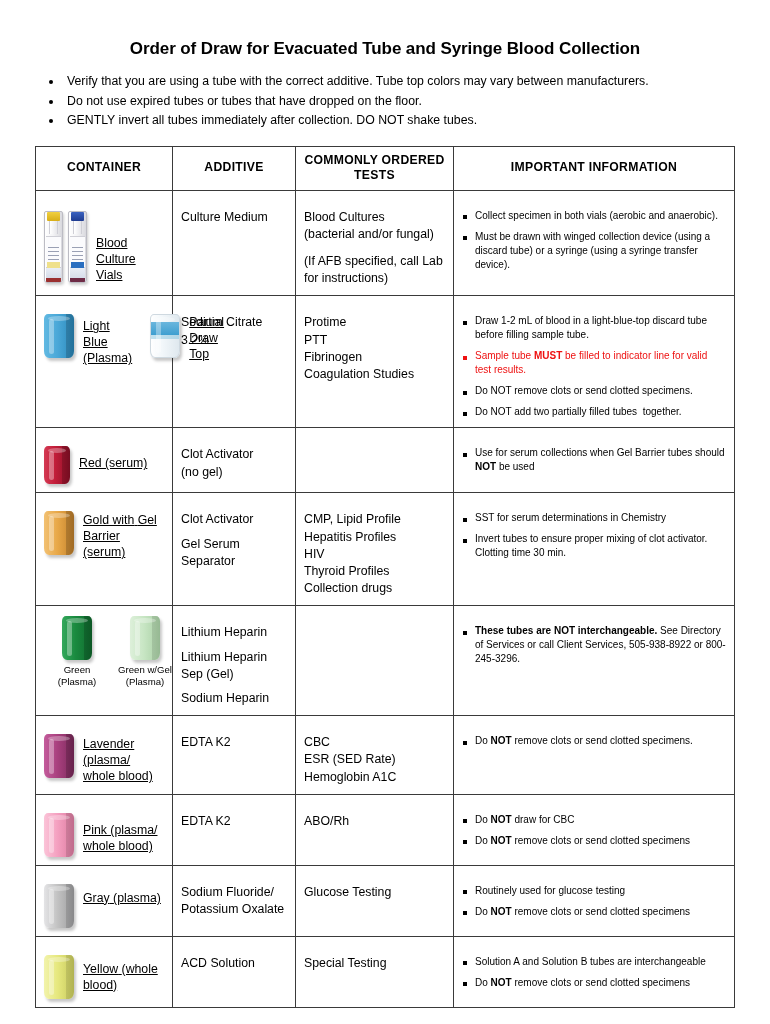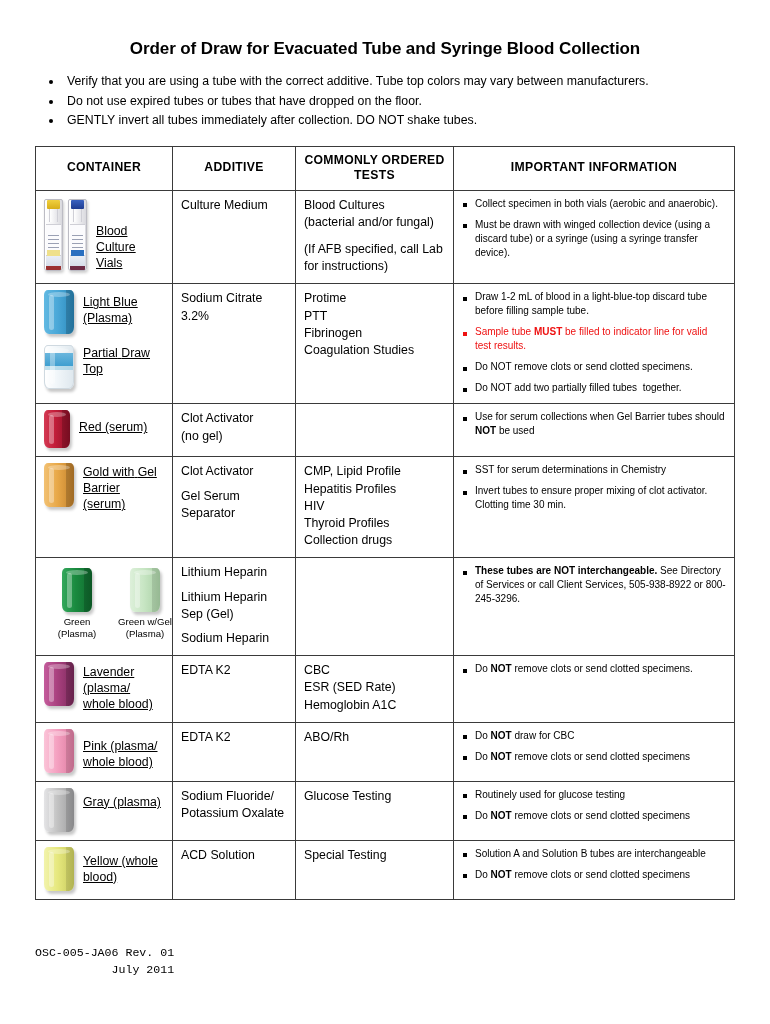--- a/index.html
+++ b/index.html
@@ -39,21 +39,21 @@
   
   table.draw {
     width: 100%;
     border-collapse: collapse;
     table-layout: fixed;
     border: 1.6px solid #000;
   }
   table.draw td, table.draw th {
     border: 1px solid #3a3a3a;
     vertical-align: top;
-    padding: 6px 8px 8px 8px;
+    padding: 18px 8px 8px 8px;
   }
   table.draw thead th {
     text-align: center;
     font-size: 12.2px;
     font-weight: bold;
     letter-spacing: 0.3px;
     vertical-align: middle;
     padding: 6px 4px 7px 4px;
     line-height: 15px;
   }
@@ -97,21 +97,21 @@
     display: flex;
     align-items: flex-start;
     gap: 9px;
   }
   .cont-label {
     font-size: 12.3px;
     line-height: 16px;
     padding-top: 12px;
     text-decoration: underline;
   }
-  .cont-stack { display: flex; flex-direction: column; gap: 11px; }
+  .cont-stack { display: flex; flex-direction: row; gap: 18px; }
   .cont-row { display: flex; align-items: flex-start; gap: 9px; }
 
   
   .tube {
     position: relative;
     width: 30px; height: 44px;
     flex: 0 0 auto;
     border-radius: 4px 4px 5px 5px / 5px 5px 7px 7px;
     box-shadow: 2px 3px 3px rgba(0,0,0,0.22);
     overflow: hidden;
@@ -557,17 +557,13 @@
             <li>Do <b>NOT</b> remove clots or send clotted specimens</li>
           </ul>
         </td>
       </tr>
 
     </tbody>
   </table>
 </div>
 
 <div class="footer">
-  <div class="right">
-    <div>OSC-005-JA06 Rev. 01</div>
-    <div>July 2011</div>
-  </div>
 </div>
 
 </body></html>

